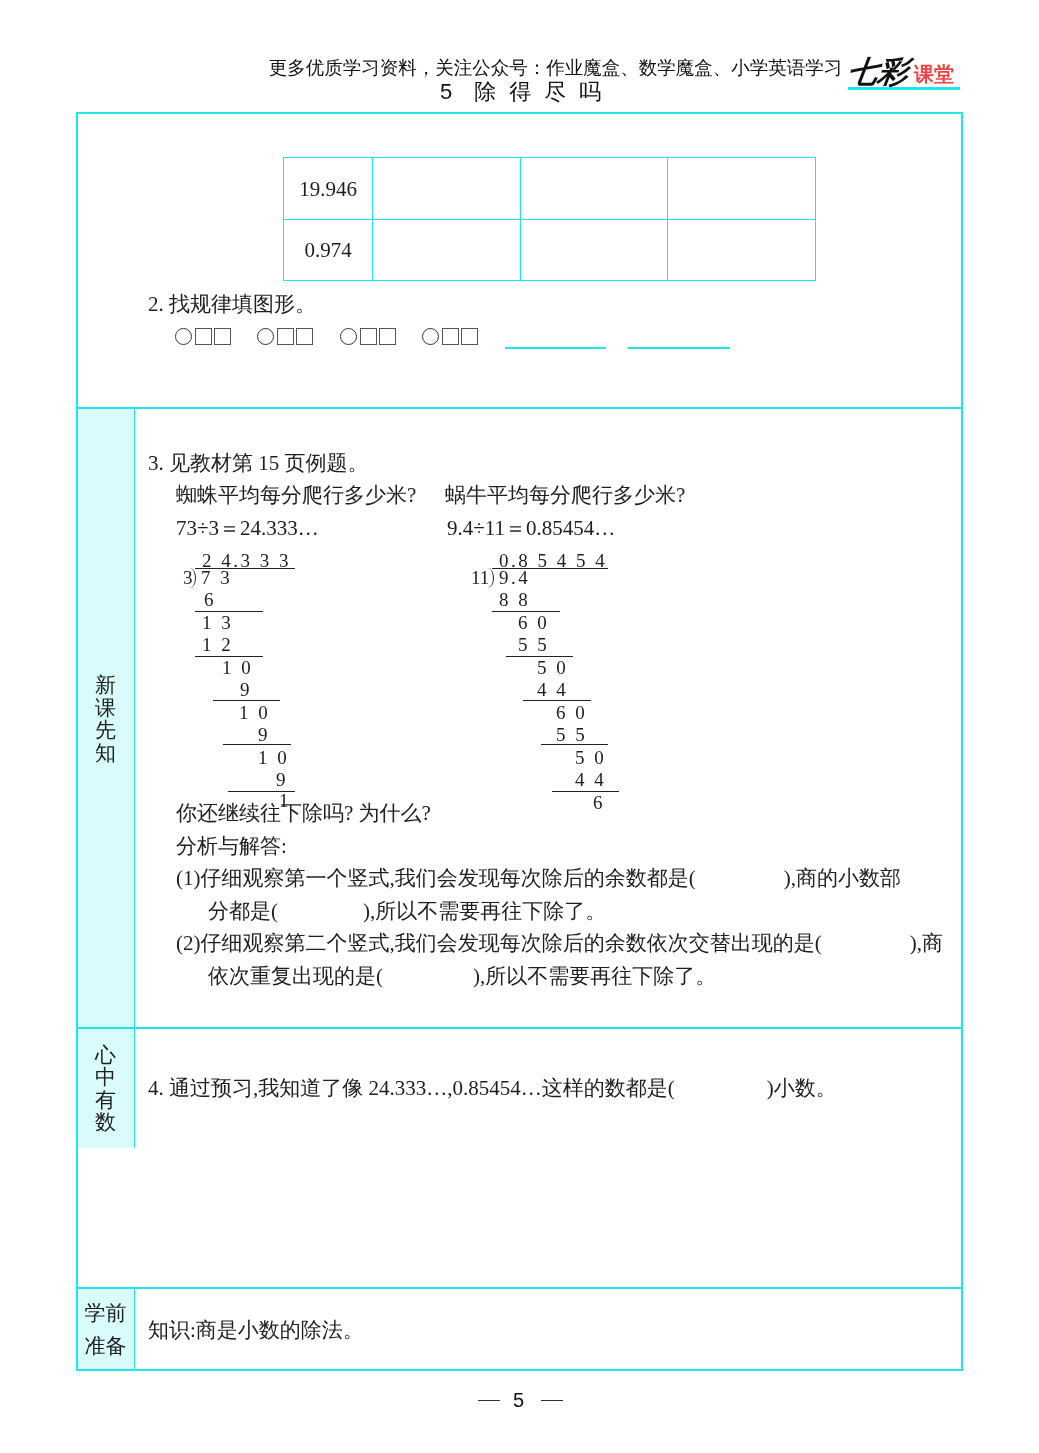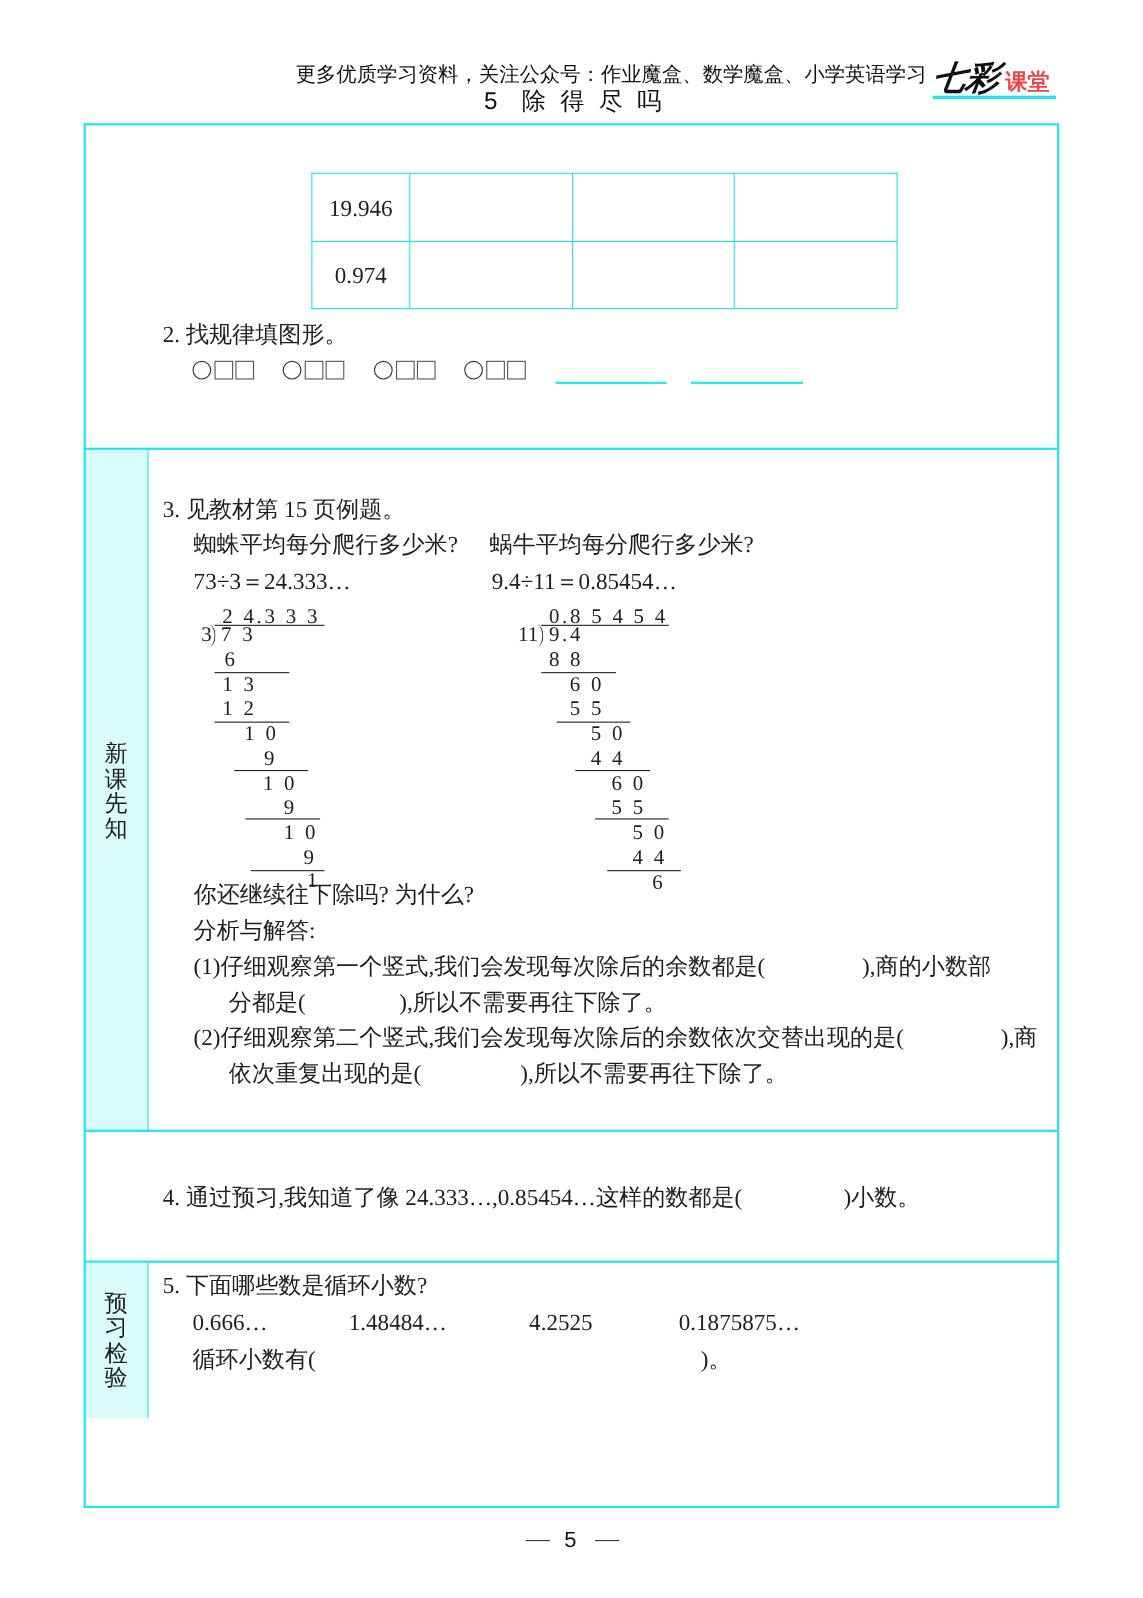--- a/index.html
+++ b/index.html
@@ -186,39 +186,37 @@
       <div class="a txt" style="left:99px;top:393px;">你还继续往下除吗? 为什么?</div>
       <div class="a txt" style="left:99px;top:426px;">分析与解答:</div>
       <div class="a txt" style="left:99px;top:458px;"><span>(1)仔细观察第一个竖式,我们会发现每次除后的余数都是(</span><span class="blank" style="width:88px;"></span><span>),商的小数部</span></div>
       <div class="a txt" style="left:131px;top:491px;"><span>分都是(</span><span class="blank" style="width:85px;"></span><span>),所以不需要再往下除了。</span></div>
       <div class="a txt" style="left:99px;top:523px;"><span>(2)仔细观察第二个竖式,我们会发现每次除后的余数依次交替出现的是(</span><span class="blank" style="width:88px;"></span><span>),商</span></div>
       <div class="a txt" style="left:131px;top:556px;"><span>依次重复出现的是(</span><span class="blank" style="width:90px;"></span><span>),所以不需要再往下除了。</span></div>
     </div>
   </div>
 
   <div class="row sep" style="top:1027px;height:121px;">
+    <div class="label">
+      <span class="label-text">心中有数</span>
+    </div>
     <div class="content" style="top:-1px;">
       <div class="a txt" style="left:71px;top:48px;"><span>4. 通过预习,我知道了像 24.333…,0.85454…这样的数都是(</span><span class="blank" style="width:92px;"></span><span>)小数。</span></div>
     </div>
   </div>
 
-  <div class="row sep" style="top:1146px;height:143px;">
+
+  <div class="row sep" style="top:1287px;height:83px;">
     <div class="label">
-      <span class="label-text">预习检验</span>
+      <span class="label-text two">学前准备</span>
     </div>
     <div class="content" style="top:-1px;">
-      <div class="a txt" style="left:71px;top:9px;">5. 下面哪些数是循环小数?</div>
-      <div class="a txt" style="left:98px;top:43px;">0.666…</div>
-      <div class="a txt" style="left:240px;top:43px;">1.48484…</div>
-      <div class="a txt" style="left:404px;top:43px;">4.2525</div>
-      <div class="a txt" style="left:540px;top:43px;">0.1875875…</div>
-      <div class="a txt" style="left:98px;top:77px;"><span>循环小数有(</span><span class="blank" style="width:350px;"></span><span>)。</span></div>
-    </div>
-  </div>
-
+      <div class="a txt" style="left:71px;top:30px;">知识:商是小数的除法。</div>
+    </div>
+  </div>
 
   <div class="footer">
     <span class="dash" style="left:478px;"></span>
     <span class="pnum">5</span>
     <span class="dash" style="left:541px;"></span>
   </div>
 
 </div>
 
 </body></html>

